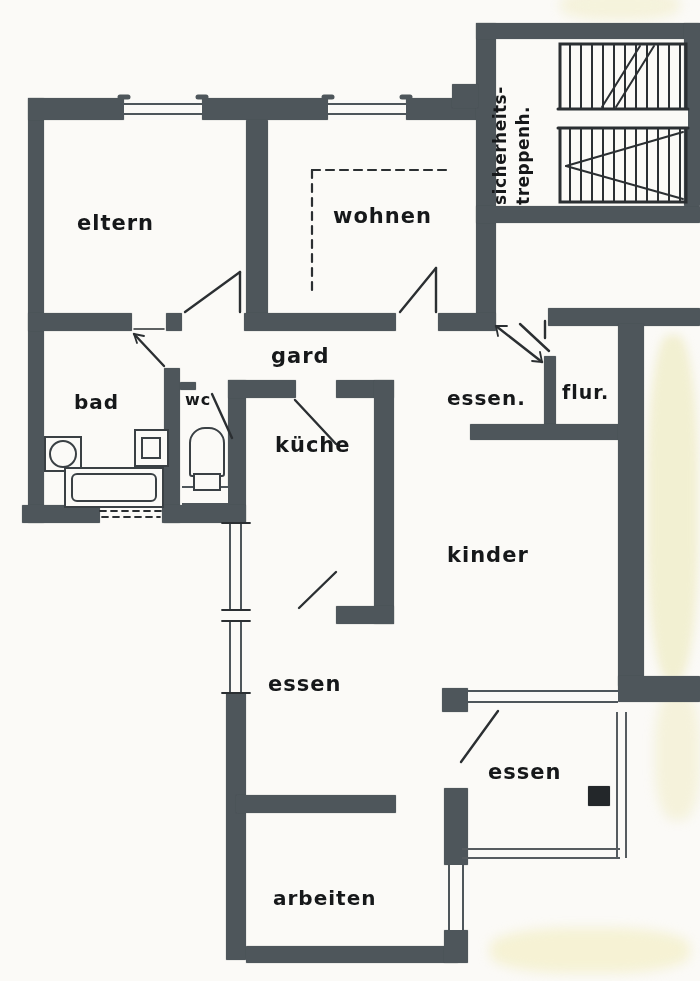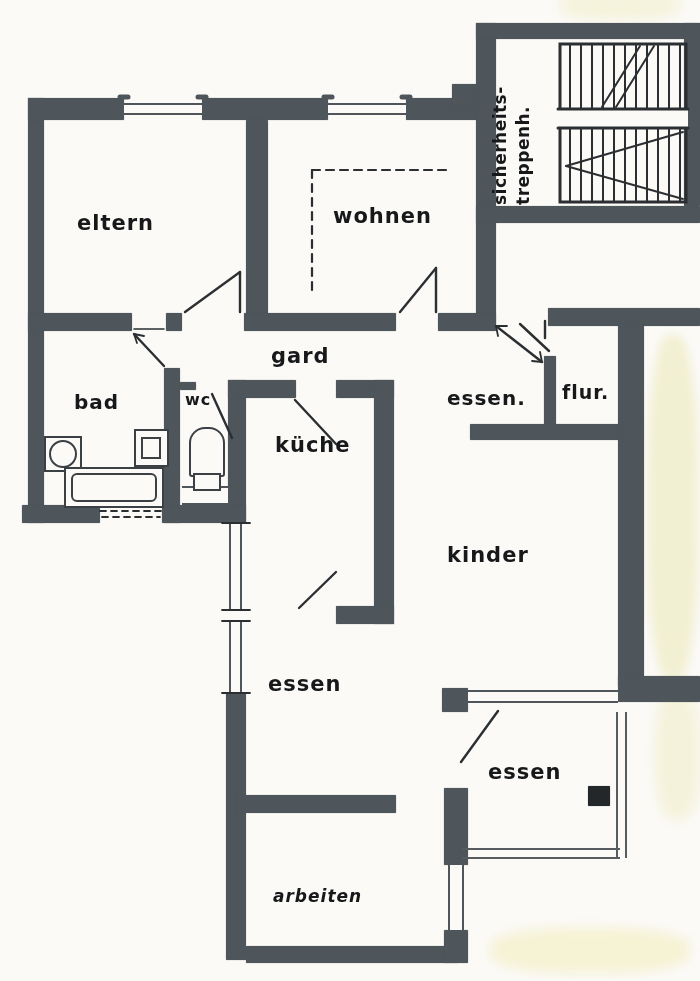--- a/index.html
+++ b/index.html
@@ -192,20 +192,20 @@
   <span class="room-label" style="left:333px;top:204px;font-size:21px;">wohnen</span>
   <span class="room-label" style="left:271px;top:344px;font-size:21px;">gard</span>
   <span class="room-label" style="left:74px;top:390px;font-size:20px;">bad</span>
   <span class="room-label" style="left:185px;top:390px;font-size:16px;">wc</span>
   <span class="room-label" style="left:275px;top:433px;font-size:21px;">küche</span>
   <span class="room-label" style="left:447px;top:386px;font-size:20px;">essen.</span>
   <span class="room-label" style="left:562px;top:381px;font-size:19px;">flur.</span>
   <span class="room-label" style="left:447px;top:543px;font-size:21px;">kinder</span>
   <span class="room-label" style="left:268px;top:672px;font-size:21px;">essen</span>
   <span class="room-label" style="left:488px;top:760px;font-size:21px;">essen</span>
-  <span class="room-label" style="left:273px;top:886px;font-size:17px;font-style:italic;">arbeiten</span>
+  <span class="room-label" style="left:273px;top:886px;font-size:20px;">arbeiten</span>
 
   <div id="stair-label">
     <div>sicherheits-</div>
     <div>treppenh.</div>
   </div>
 
 </div>
 
 </body></html>

